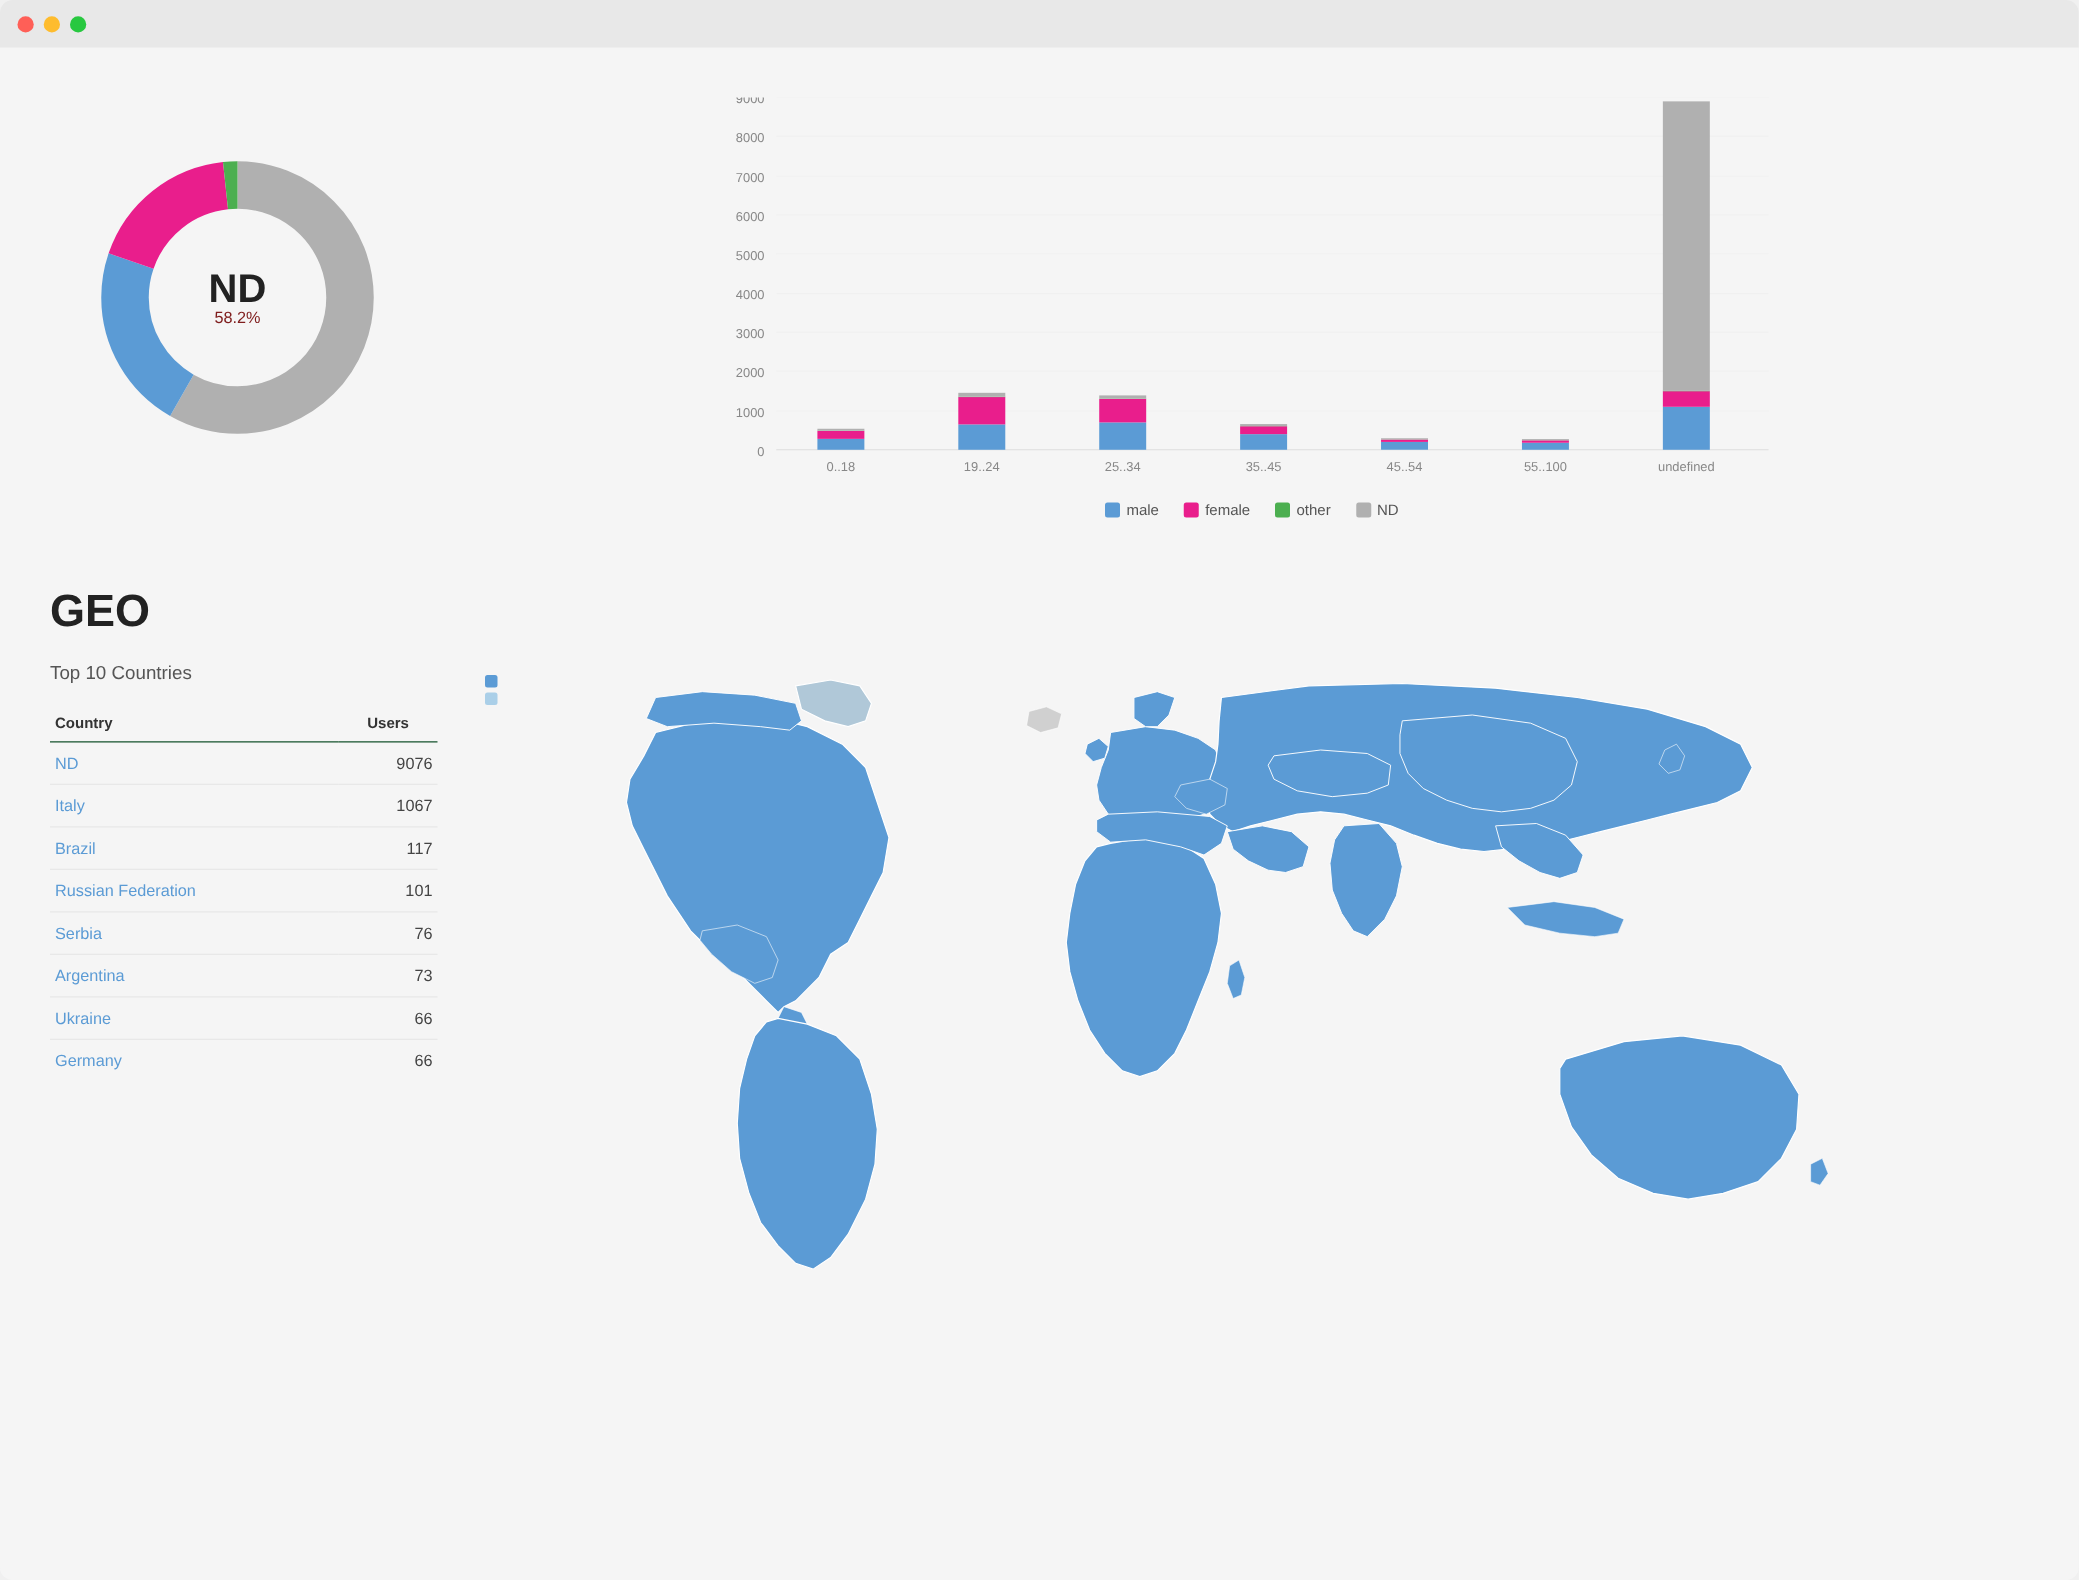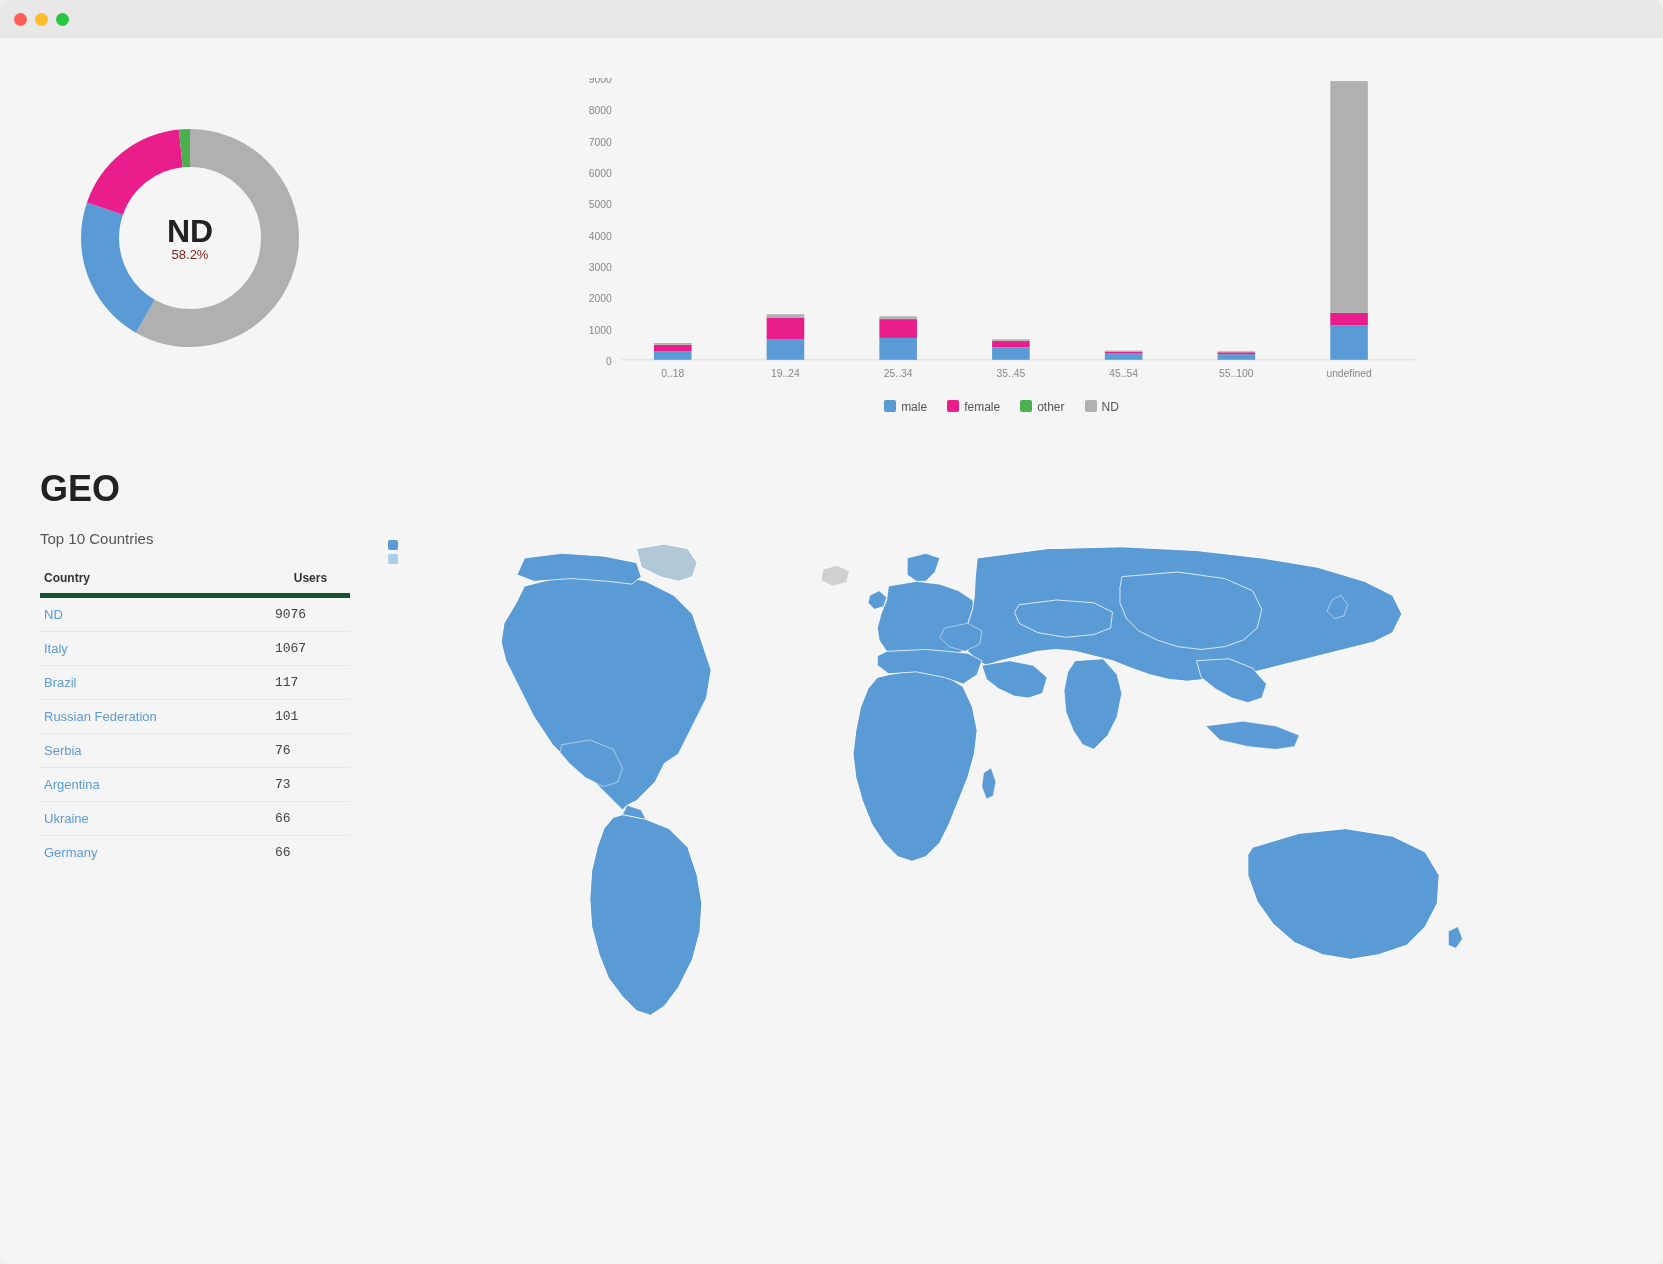--- a/index.html
+++ b/index.html
@@ -99,20 +99,21 @@
       height: 100%;
     }
     .chart-legend {
       display: flex;
       gap: 20px;
       margin-top: 8px;
       justify-content: center;
     }
     .legend-item {
       display: flex;
+      align-items: center;
       gap: 5px;
       font-size: 12px;
       color: #555;
     }
     .legend-dot {
       width: 12px;
       height: 12px;
       border-radius: 2px;
     }
 
@@ -145,34 +146,33 @@
     .geo-table {
       width: 100%;
       border-collapse: collapse;
       font-size: 13px;
     }
     .geo-table th {
       font-weight: 700;
       color: #333;
       text-align: left;
       padding: 8px 4px;
-      border-bottom: 5px solid #14532d;
+      border-bottom: 1px solid #14532d;
       font-size: 12px;
     }
     .geo-table th:last-child {
       text-align: center;
     }
     .geo-table td {
       padding: 9px 4px;
       border-bottom: 1px solid #e8e8e8;
       color: #444;
     }
     .geo-table td:last-child {
-      text-align: left;
-      font-family: Liberation Mono, monospace;
+      text-align: right;
     }
     .geo-table tr:last-child td {
       border-bottom: none;
     }
     .country-link {
       color: #5b9bd5;
       text-decoration: none;
     }
 
     

